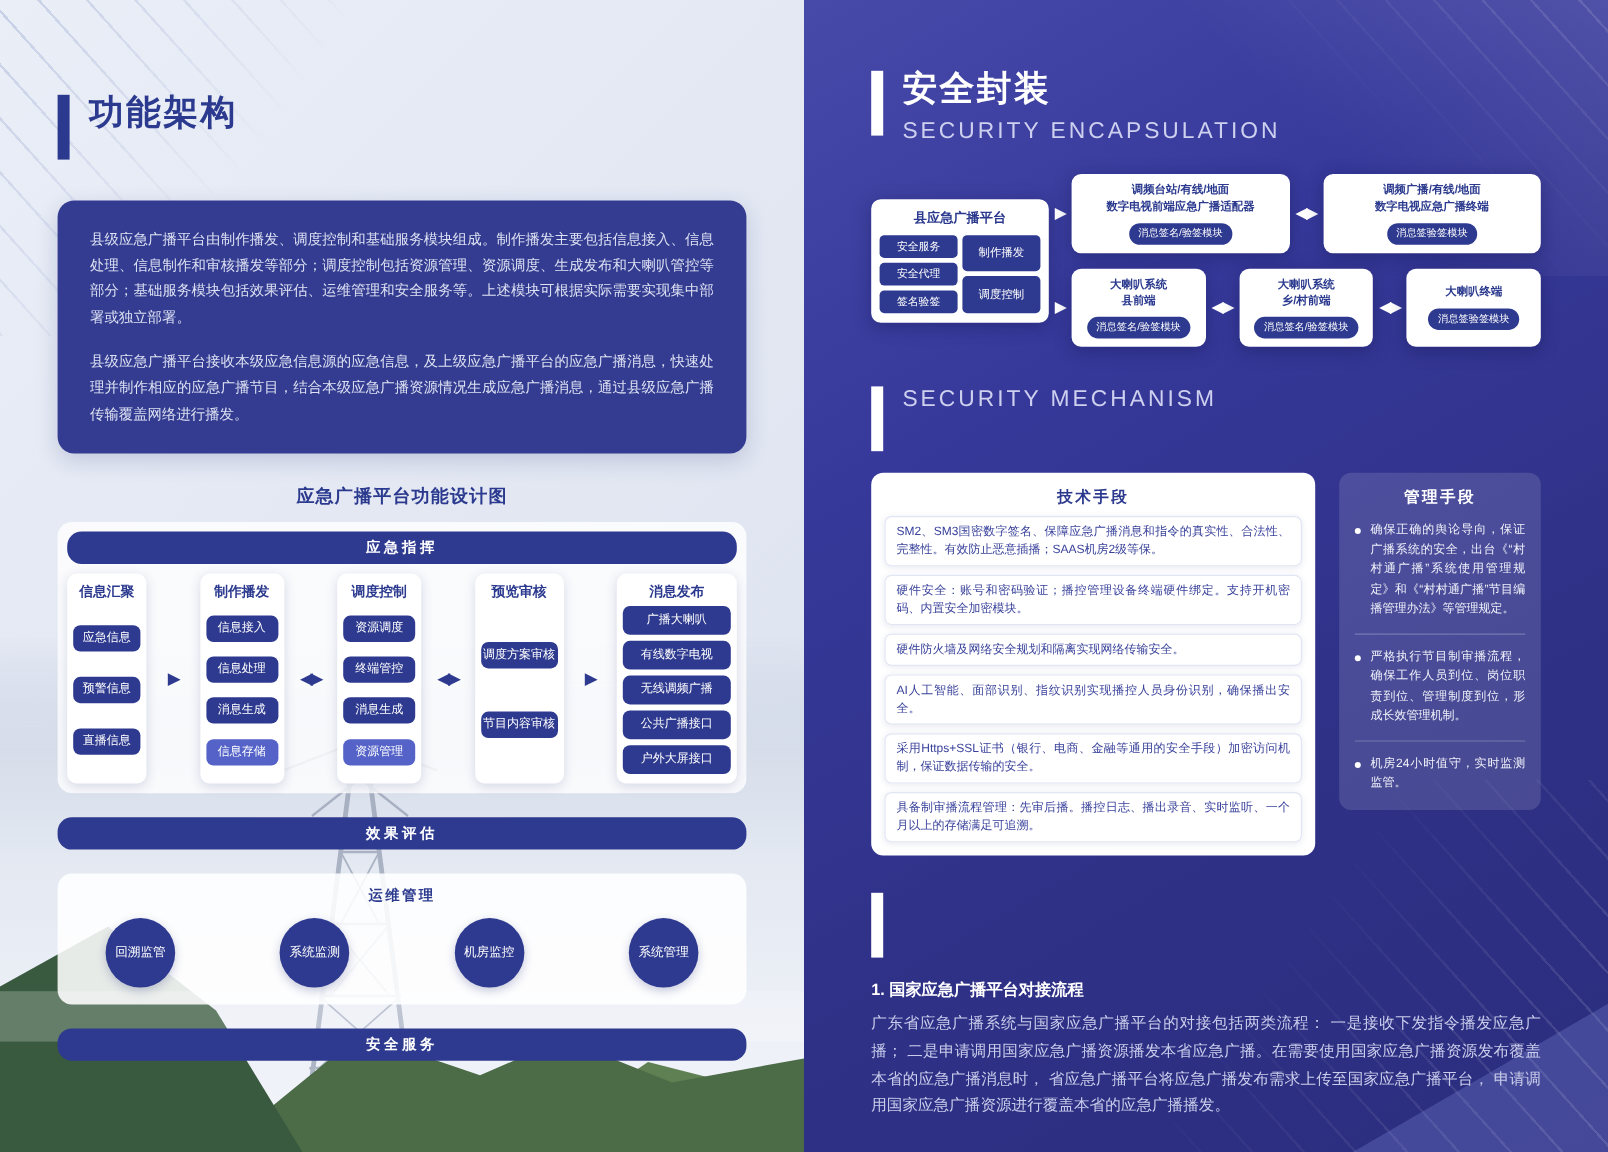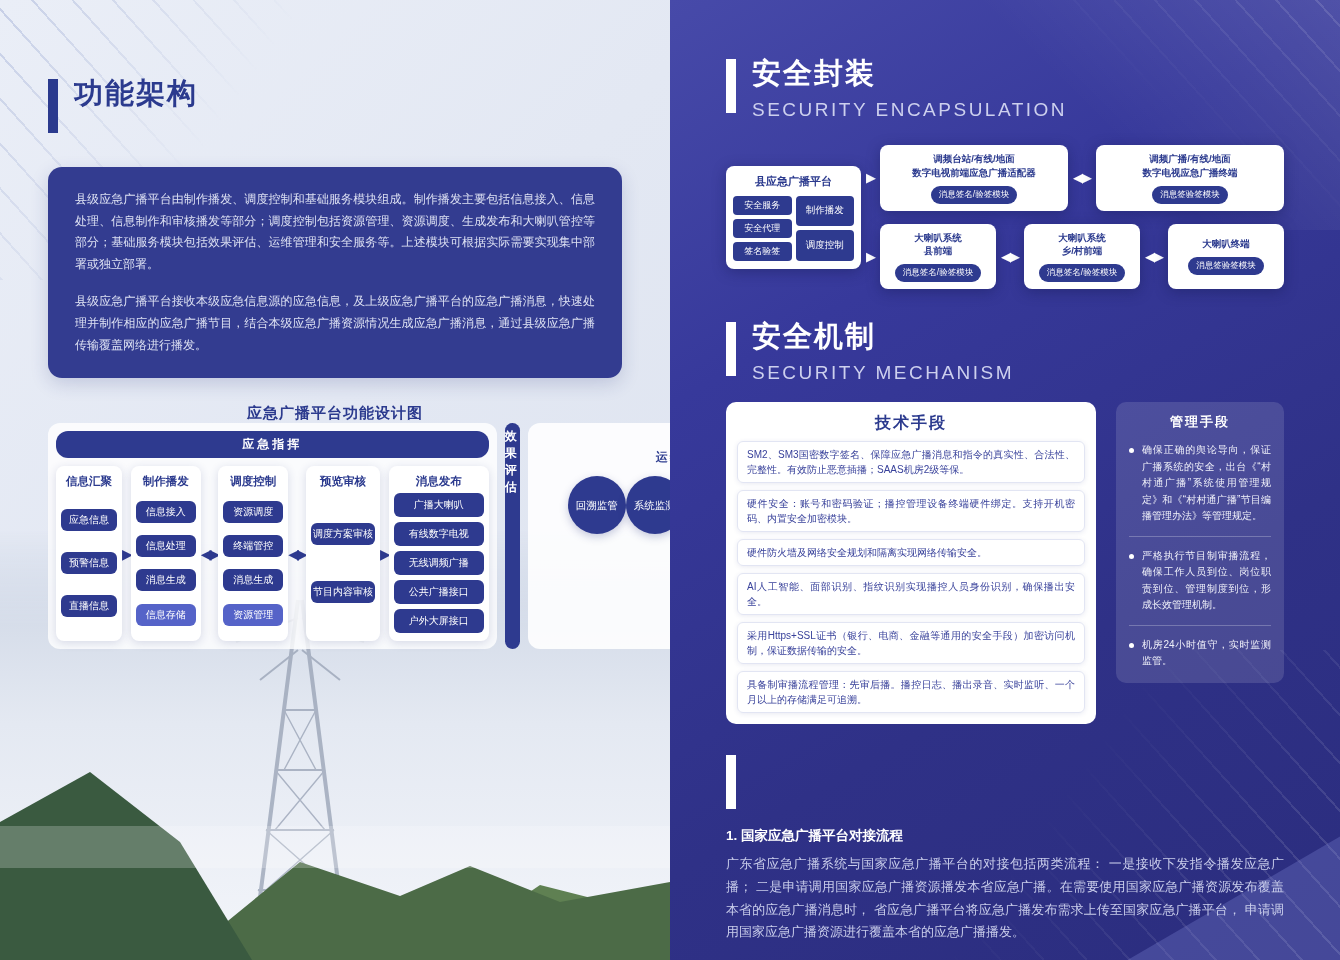--- a/index.html
+++ b/index.html
@@ -30,35 +30,35 @@
   .page-right .htitle { color:#ffffff; }
   .hsub { font-size:19px; letter-spacing:2.5px; margin-top:5px; }
   .page-left .hsub { color:#8a94bf; }
   .page-right .hsub { color:#cdd0ee; }
 
   .intro { margin-top:34px; background:#333c90; border-radius:14px; padding:22px 27px; color:#dde1f3;
     font-size:12px; line-height:1.8; text-align:justify; box-shadow:0 6px 18px rgba(40,50,120,0.18); }
   .intro p + p { margin-top:16px; }
 
   .diagram-title { margin-top:26px; text-align:center; color:#2b3a8e; font-weight:bold; font-size:15px; letter-spacing:1px; }
-  .diagram { display:flex; flex-direction:row; gap:8px; }
+  .diagram { margin-top:12px; display:flex; flex-direction:column; gap:20px; }
   .pill-bar { background:#2e3a8f; color:#fff; font-size:12px; font-weight:bold; letter-spacing:3px;
     text-align:center; border-radius:12px; padding:5px 0; }
   .dpanel { background:rgba(255,255,255,0.82); border-radius:12px; padding:8px; }
   .cols { display:flex; margin-top:8px; align-items:stretch; min-height:150px; }
   .col { background:#fff; border-radius:8px; box-shadow:0 2px 10px rgba(35,48,120,0.16); padding:8px 5px; display:flex; flex-direction:column; }
   .c0 { width:66px; } .c1 { width:70px; } .c2 { width:70px; } .c3 { width:74px; } .c4 { width:100px; }
   .col-title { color:#2b3a8e; font-weight:bold; font-size:11.5px; text-align:center;font-family:Liberation Serif, serif; }
   .col-items { flex:1; display:flex; flex-direction:column; justify-content:space-evenly; gap:5px; margin-top:4px; }
   .dbox { background:#2e3a8f; color:#fff; font-size:10px; line-height:1.4; text-align:center; border-radius:6px; padding:4px 2px; }
   .dbox.alt { background:#5563c8; }
   .c4 .dbox { white-space:nowrap; padding:5px 2px; }
   .arrow { flex:1; display:flex; align-items:center; justify-content:center; color:#2e3a8f; font-size:14px; letter-spacing:-2px; font-weight:bold; }
 
-  .ops { background:rgba(255,255,255,0.88); border-radius:12px; padding:26px 26px 14px; }
+  .ops { background:rgba(255,255,255,0.88); border-radius:12px; padding:10px 26px 14px; }
   .ops-title { text-align:center; color:#2b3a8e; font-weight:bold; font-size:12px; letter-spacing:2px; }
   .circles { display:flex; justify-content:space-between; margin-top:10px; padding:0 14px; }
   .circle { width:58px; height:58px; border-radius:50%; background:#2e3a8f; color:#fff; font-size:10.5px; line-height:1.4;
     display:flex; align-items:center; justify-content:center; text-align:center; padding:8px; box-shadow:0 3px 8px rgba(35,48,120,0.25); }
 
   
   .page-right { background:linear-gradient(150deg,#474aa9 0%,#37399b 30%,#2f3187 65%,#2b2d7e 100%); color:#fff; }
   .band-tr { position:absolute; top:0; right:0; width:430px; height:230px; z-index:0;
     background:linear-gradient(225deg,rgba(255,255,255,0.12),rgba(255,255,255,0) 55%); }
   .stripes-tr { position:absolute; top:-20px; right:-20px; width:300px; height:230px; z-index:0;
@@ -66,37 +66,37 @@
     -webkit-mask-image:linear-gradient(215deg,#000 5%,transparent 60%); mask-image:linear-gradient(215deg,#000 5%,transparent 60%); }
   .stripes-br { position:absolute; bottom:-30px; right:-30px; width:430px; height:340px; z-index:0;
     background:repeating-linear-gradient(48deg, rgba(255,255,255,0.15) 0 2px, transparent 2px 32px);
     -webkit-mask-image:linear-gradient(305deg,#000 12%,transparent 68%); mask-image:linear-gradient(305deg,#000 12%,transparent 68%); }
   .tri-br { position:absolute; right:0; bottom:0; width:250px; height:190px; z-index:0;
     background:rgba(130,136,215,0.30); clip-path:polygon(100% 35%,100% 100%,15% 100%); }
 
   .rcontent { position:relative; z-index:2; padding:54px 56px 0; }
 
   .encap { margin-top:24px; display:flex; align-items:center; }
-  .platform { width:135px; background:#fff; border-radius:8px; padding:8px 7px; box-shadow:0 3px 14px rgba(15,20,70,0.35); }
+  .platform { width:148px; background:#fff; border-radius:8px; padding:8px 7px; box-shadow:0 3px 14px rgba(15,20,70,0.35); }
   .p-title { color:#2b3a8e; font-weight:bold; font-size:11px; text-align:center; }
   .p-cols { display:flex; gap:4px; margin-top:7px; }
   .p-col { flex:1; display:flex; flex-direction:column; gap:4px; }
   .p-pill { background:#2e3a8f; color:#fff; font-size:9px; text-align:center; border-radius:4px; padding:3px 1px; }
   .p-col.tall .p-pill { flex:1; display:flex; align-items:center; justify-content:center; font-size:9.5px; }
   .encap-rows { flex:1; display:flex; flex-direction:column; gap:13px; }
   .erow { display:flex; align-items:stretch; }
   .warrow { color:#fff; font-size:13px; display:flex; align-items:center; padding:0 5px; letter-spacing:-1px; }
   .ebox { flex:1; background:#fff; border-radius:8px; padding:7px 4px; display:flex; flex-direction:column; align-items:center;
     justify-content:center; box-shadow:0 3px 14px rgba(15,20,70,0.35); }
   .ebox-title { color:#2b3a8e; font-weight:bold; font-size:9.5px; line-height:1.45; text-align:center; white-space:pre-line; }
   .epill { margin-top:6px; background:#2e3a8f; color:#fff; font-size:8.5px; border-radius:9px; padding:3px 8px; white-space:nowrap; }
 
   .mech { margin-top:18px; display:flex; gap:20px; align-items:flex-start; }
   .tech { flex:1; background:#fff; border-radius:10px; padding:9px 11px 11px; }
-  .tech-title { text-align:center; color:#2b3a8e; font-weight:bold; font-size:16px; letter-spacing:2px; margin-top:2px; }
+  .tech-title { text-align:center; color:#2b3a8e; font-weight:bold; font-size:13px; letter-spacing:2px; margin-top:2px; }
   .titem { margin-top:7px; border:1px solid #e2e5f3; border-radius:6px; padding:5px 9px; font-size:10px; line-height:1.5;
     color:#39429b; box-shadow:0 1px 5px rgba(40,50,130,0.10); text-align:justify; }
   .mgmt { width:168px; background:rgba(255,255,255,0.13); border-radius:10px; padding:11px 13px 13px; }
   .mgmt-title { text-align:center; font-weight:bold; font-size:13px; letter-spacing:2px; color:#fff; }
   .mitem { display:flex; gap:8px; margin-top:11px; font-size:10px; line-height:1.65; color:#f0f1fa; text-align:justify; }
   .mitem + .mitem { border-top:1px solid rgba(255,255,255,0.25); padding-top:11px; }
   .bullet { width:5px; height:5px; min-width:5px; border-radius:50%; background:#fff; margin-top:6px; }
 
   .sec2 { margin-top:28px; } .sec3 { margin-top:26px; }
   .proc-heading { margin-top:18px; font-size:13.5px; font-weight:bold; color:#fff; }
@@ -287,21 +287,20 @@
               <div class="ebox-title">大喇叭终端</div>
               <div class="epill">消息签验签模块</div>
             </div>
           </div>
         </div>
       </div>
 
       <header class="sec-header sec2">
         <div class="hbar"></div>
         <div>
-          <h2 class="htitle">安全机制</h2>
           <div class="hsub">SECURITY MECHANISM</div>
         </div>
       </header>
 
       <div class="mech">
         <div class="tech">
           <div class="tech-title">技术手段</div>
           <div class="titem">SM2、SM3国密数字签名、保障应急广播消息和指令的真实性、合法性、完整性。有效防止恶意插播；SAAS机房2级等保。</div>
           <div class="titem">硬件安全：账号和密码验证；播控管理设备终端硬件绑定。支持开机密码、内置安全加密模块。</div>
           <div class="titem">硬件防火墙及网络安全规划和隔离实现网络传输安全。</div>

